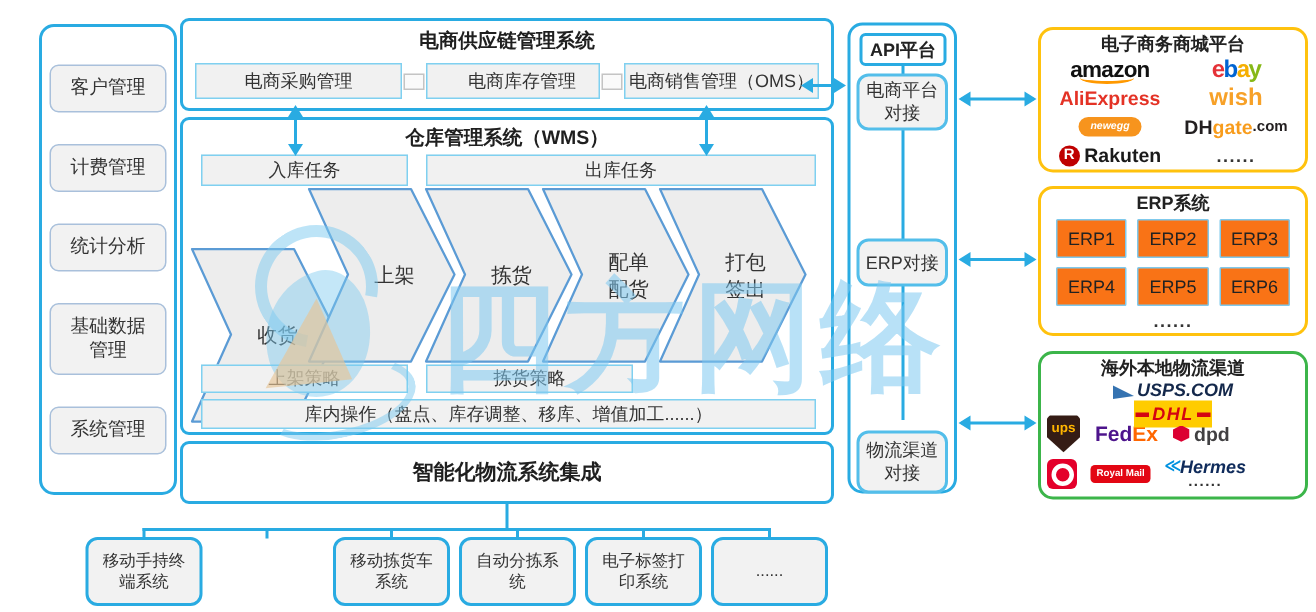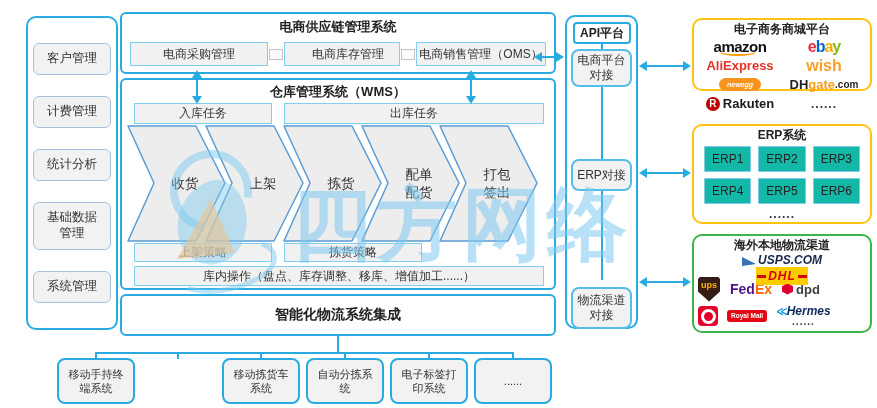--- a/index.html
+++ b/index.html
@@ -70,21 +70,21 @@
           border-radius:9px;padding:3px 8px;height:auto !important;}
   .dhgate{font-size:13px;font-weight:800;color:#231F20;}
   .dhgate .gate{color:#F89C1C;}
   .dhgate .com{font-size:10px;font-weight:700;}
   .rakuten{gap:3px;font-size:13px;font-weight:800;color:#1A1A1A;}
   .rak-circle{width:14px;height:14px;border-radius:50%;background:#BF0000;color:#fff;font-size:10px;font-weight:800;
               display:flex;align-items:center;justify-content:center;flex:none;}
   .dots{font-size:12px;color:#333;letter-spacing:1px;font-weight:700;}
   
   .erp-grid{display:grid;grid-template-columns:repeat(3,1fr);gap:6px 7px;padding:3px 10px 0 10px;}
-  .erp-cell{background:#14b8a6;border:1px solid #7FC9EC;height:24px;display:flex;align-items:center;justify-content:center;
+  .erp-cell{background:#f97316;border:1px solid #7FC9EC;height:24px;display:flex;align-items:center;justify-content:center;
             font-size:12px;color:#222;border-radius:1px;}
   .erp-more{text-align:center;font-size:12px;font-weight:700;color:#333;margin-top:3px;letter-spacing:1px;}
   
   .logi-row{display:flex;align-items:center;padding:0 4px;}
   .usps{display:flex;align-items:center;gap:2px;font-size:12px;font-weight:800;font-style:italic;color:#14284B;}
   .usps-eagle{width:0;height:0;border-top:9px solid transparent;border-left:14px solid #3573B1;transform:skewY(-8deg);}
   .dhl{position:relative;background:#FFCC00;color:#D40511;font-style:italic;font-weight:800;font-size:12px;
        letter-spacing:1px;padding:2px 12px;}
   .dhl::before,.dhl::after{content:"";position:absolute;top:45%;width:9px;height:2.5px;background:#D40511;}
   .dhl::before{left:1px}.dhl::after{right:1px}
@@ -138,21 +138,21 @@
       <div class="connector-tab"></div>
       <div class="gray-box module" style="width:130px;">电商销售管理（OMS）</div>
     </div>
   </div>
 
   <div class="blue-section wms">
     <div class="sec-title" style="top:3px;">仓库管理系统（WMS）</div>
     <div class="gray-box abs" style="left:12px;top:23px;width:138px;height:21px;">入库任务</div>
     <div class="gray-box abs" style="left:162px;top:23px;right:10px;height:21px;">出库任务</div>
 
-    <div class="chev" style="left:5px;">
+    <div class="chev" style="left:5px;margin-top:40px;">
       <svg width="100" height="117" viewBox="0 0 100 117">
         <polygon points="1,1 69,1 98,58 69,116 1,116 27,58" fill="#EDEDED" stroke="#5B9BD5" stroke-width="1.5" stroke-linejoin="round"></polygon>
       </svg>
       <div class="chev-label">收货</div>
     </div>
     <div class="chev" style="left:83px;">
       <svg width="100" height="117" viewBox="0 0 100 117">
         <polygon points="1,1 69,1 98,58 69,116 1,116 27,58" fill="#EDEDED" stroke="#5B9BD5" stroke-width="1.5" stroke-linejoin="round"></polygon>
       </svg>
       <div class="chev-label">上架</div>
@@ -216,21 +216,21 @@
 对接</div>
   </div>
 
   <div class="varrow" style="left:196px;top:72px;height:30px;"></div>
   <div class="varrow" style="left:470px;top:72px;height:30px;"></div>
   <div class="harrow" style="left:536px;top:56px;width:26px;"></div>
   <div class="harrow" style="left:641px;top:65px;width:48px;"></div>
   <div class="harrow" style="left:641px;top:172px;width:48px;"></div>
   <div class="harrow" style="left:641px;top:281px;width:48px;"></div>
 
-  <div class="panel panel-yellow" style="top:18px;height:73px;">
+  <div class="panel panel-yellow" style="top:18px;height:97px;">
     <div class="panel-title">电子商务商城平台</div>
     <div class="logo-grid">
       <div class="amazon">
           <span>amazon</span>
           <i></i>
         </div>
       <div class="ebay">
           <span class="l0">e</span>
           <span class="l1">b</span>
           <span class="l2">a</span>

